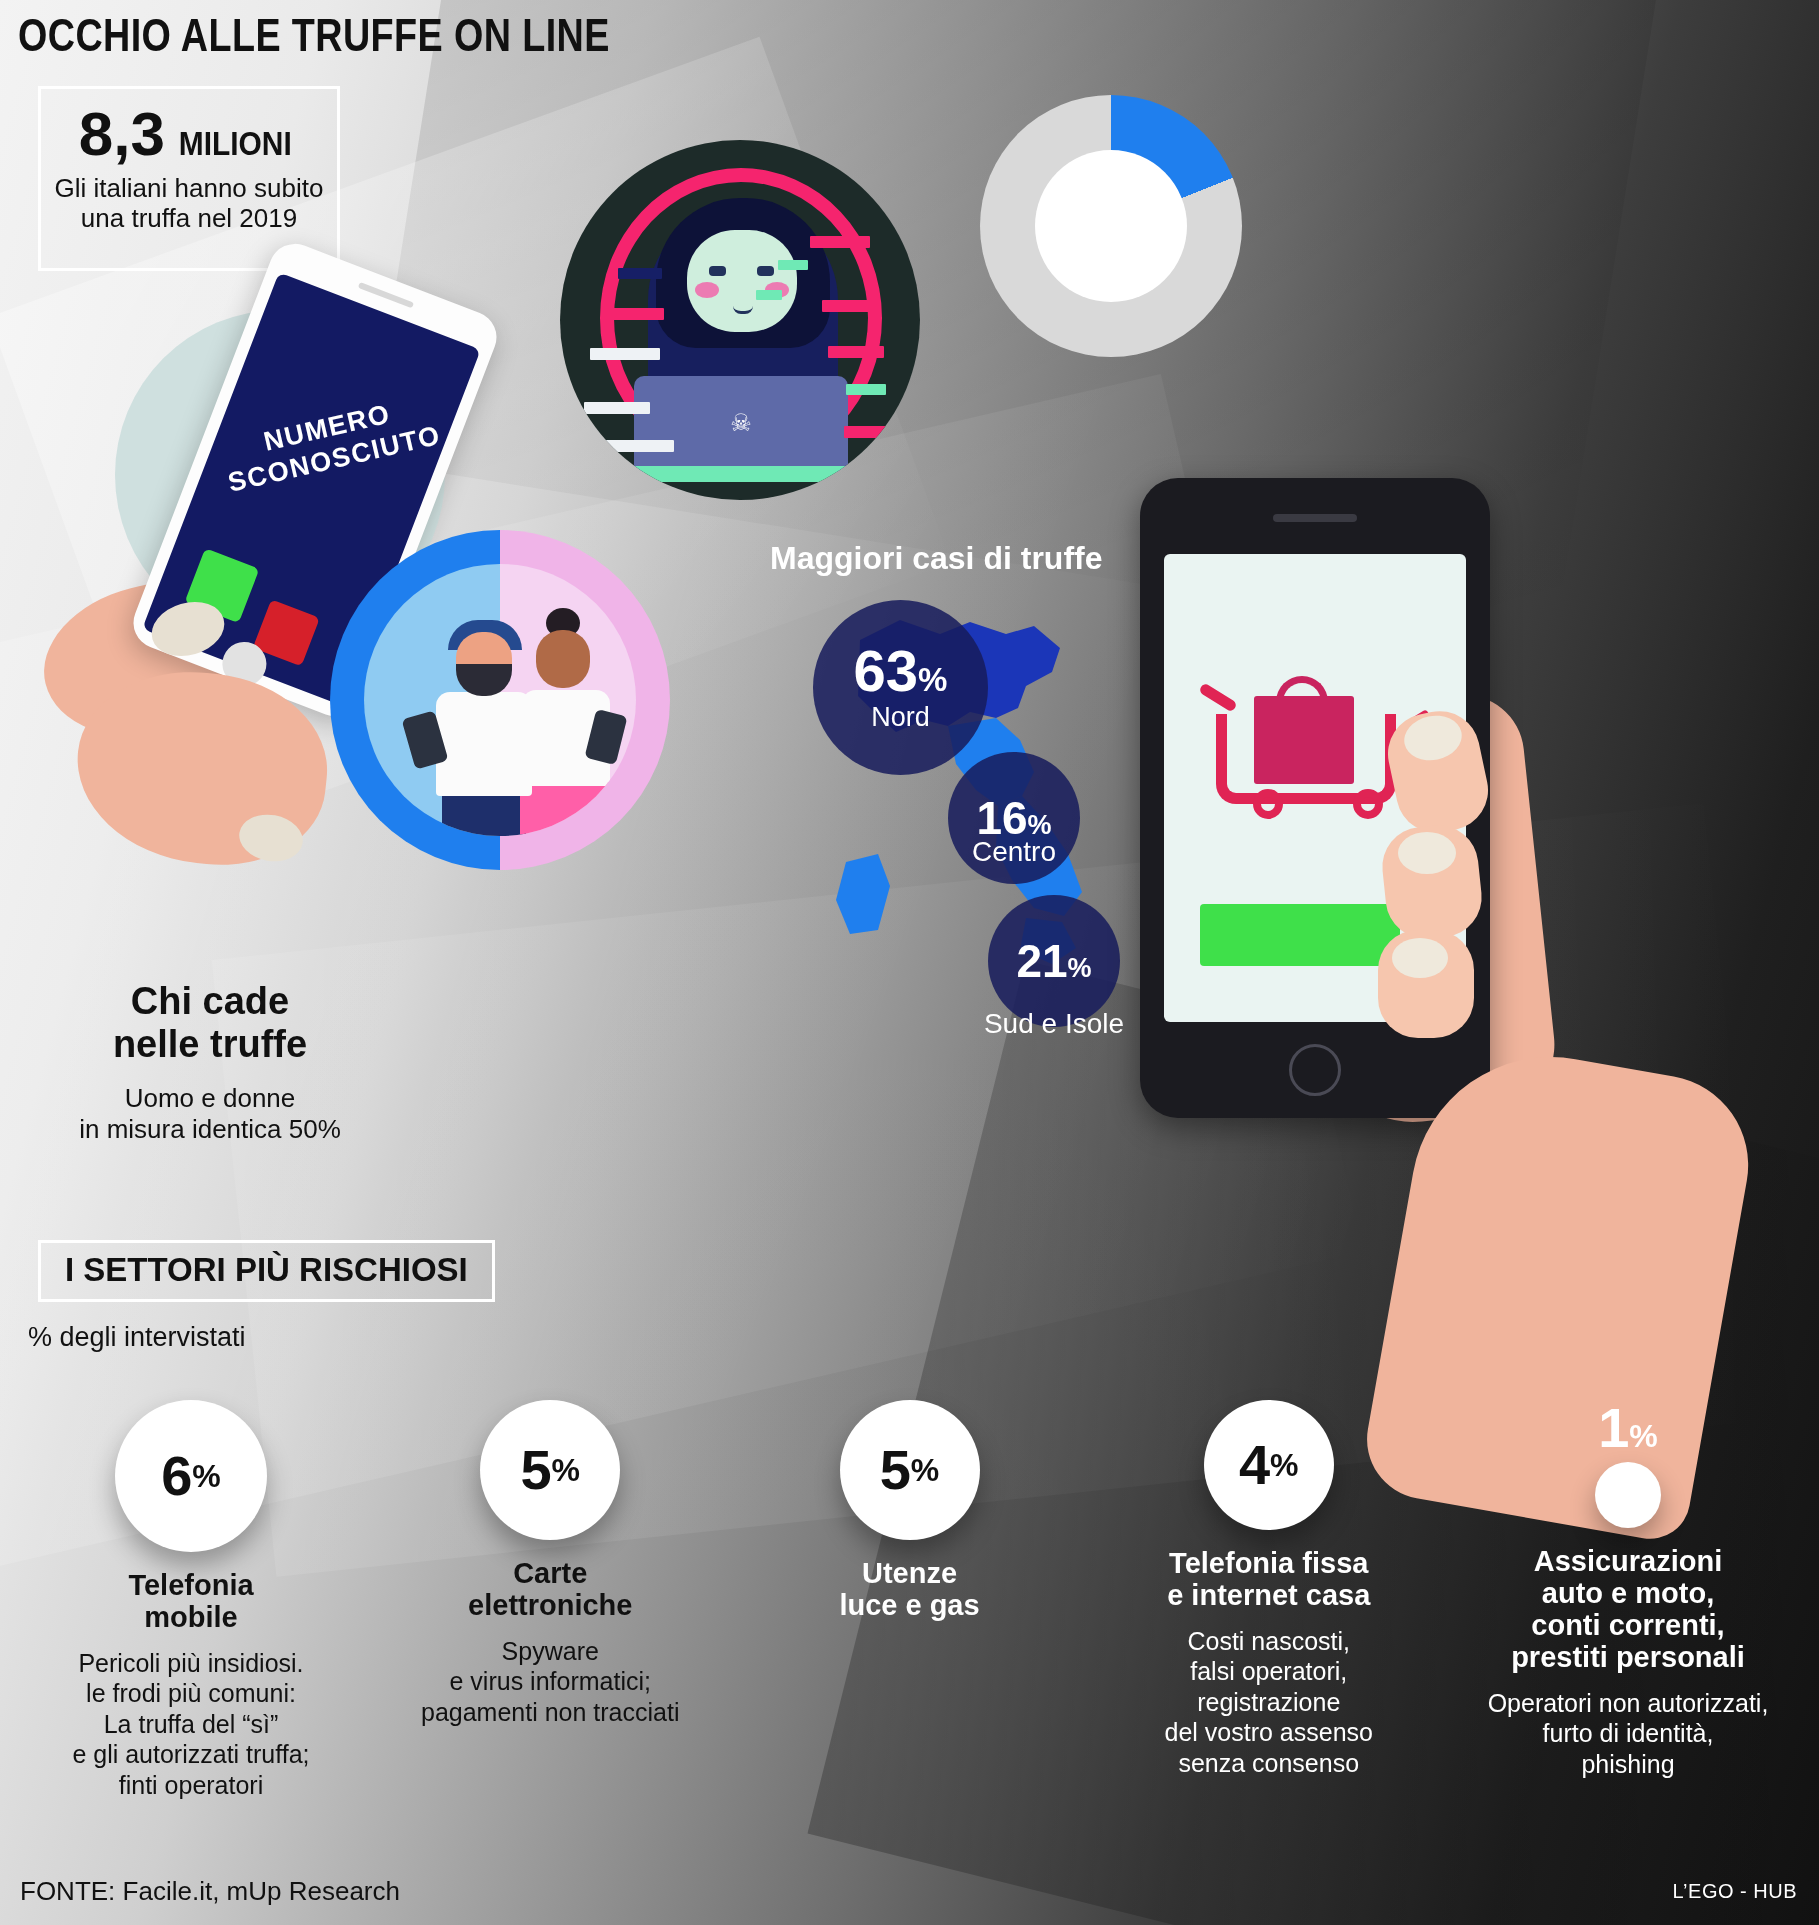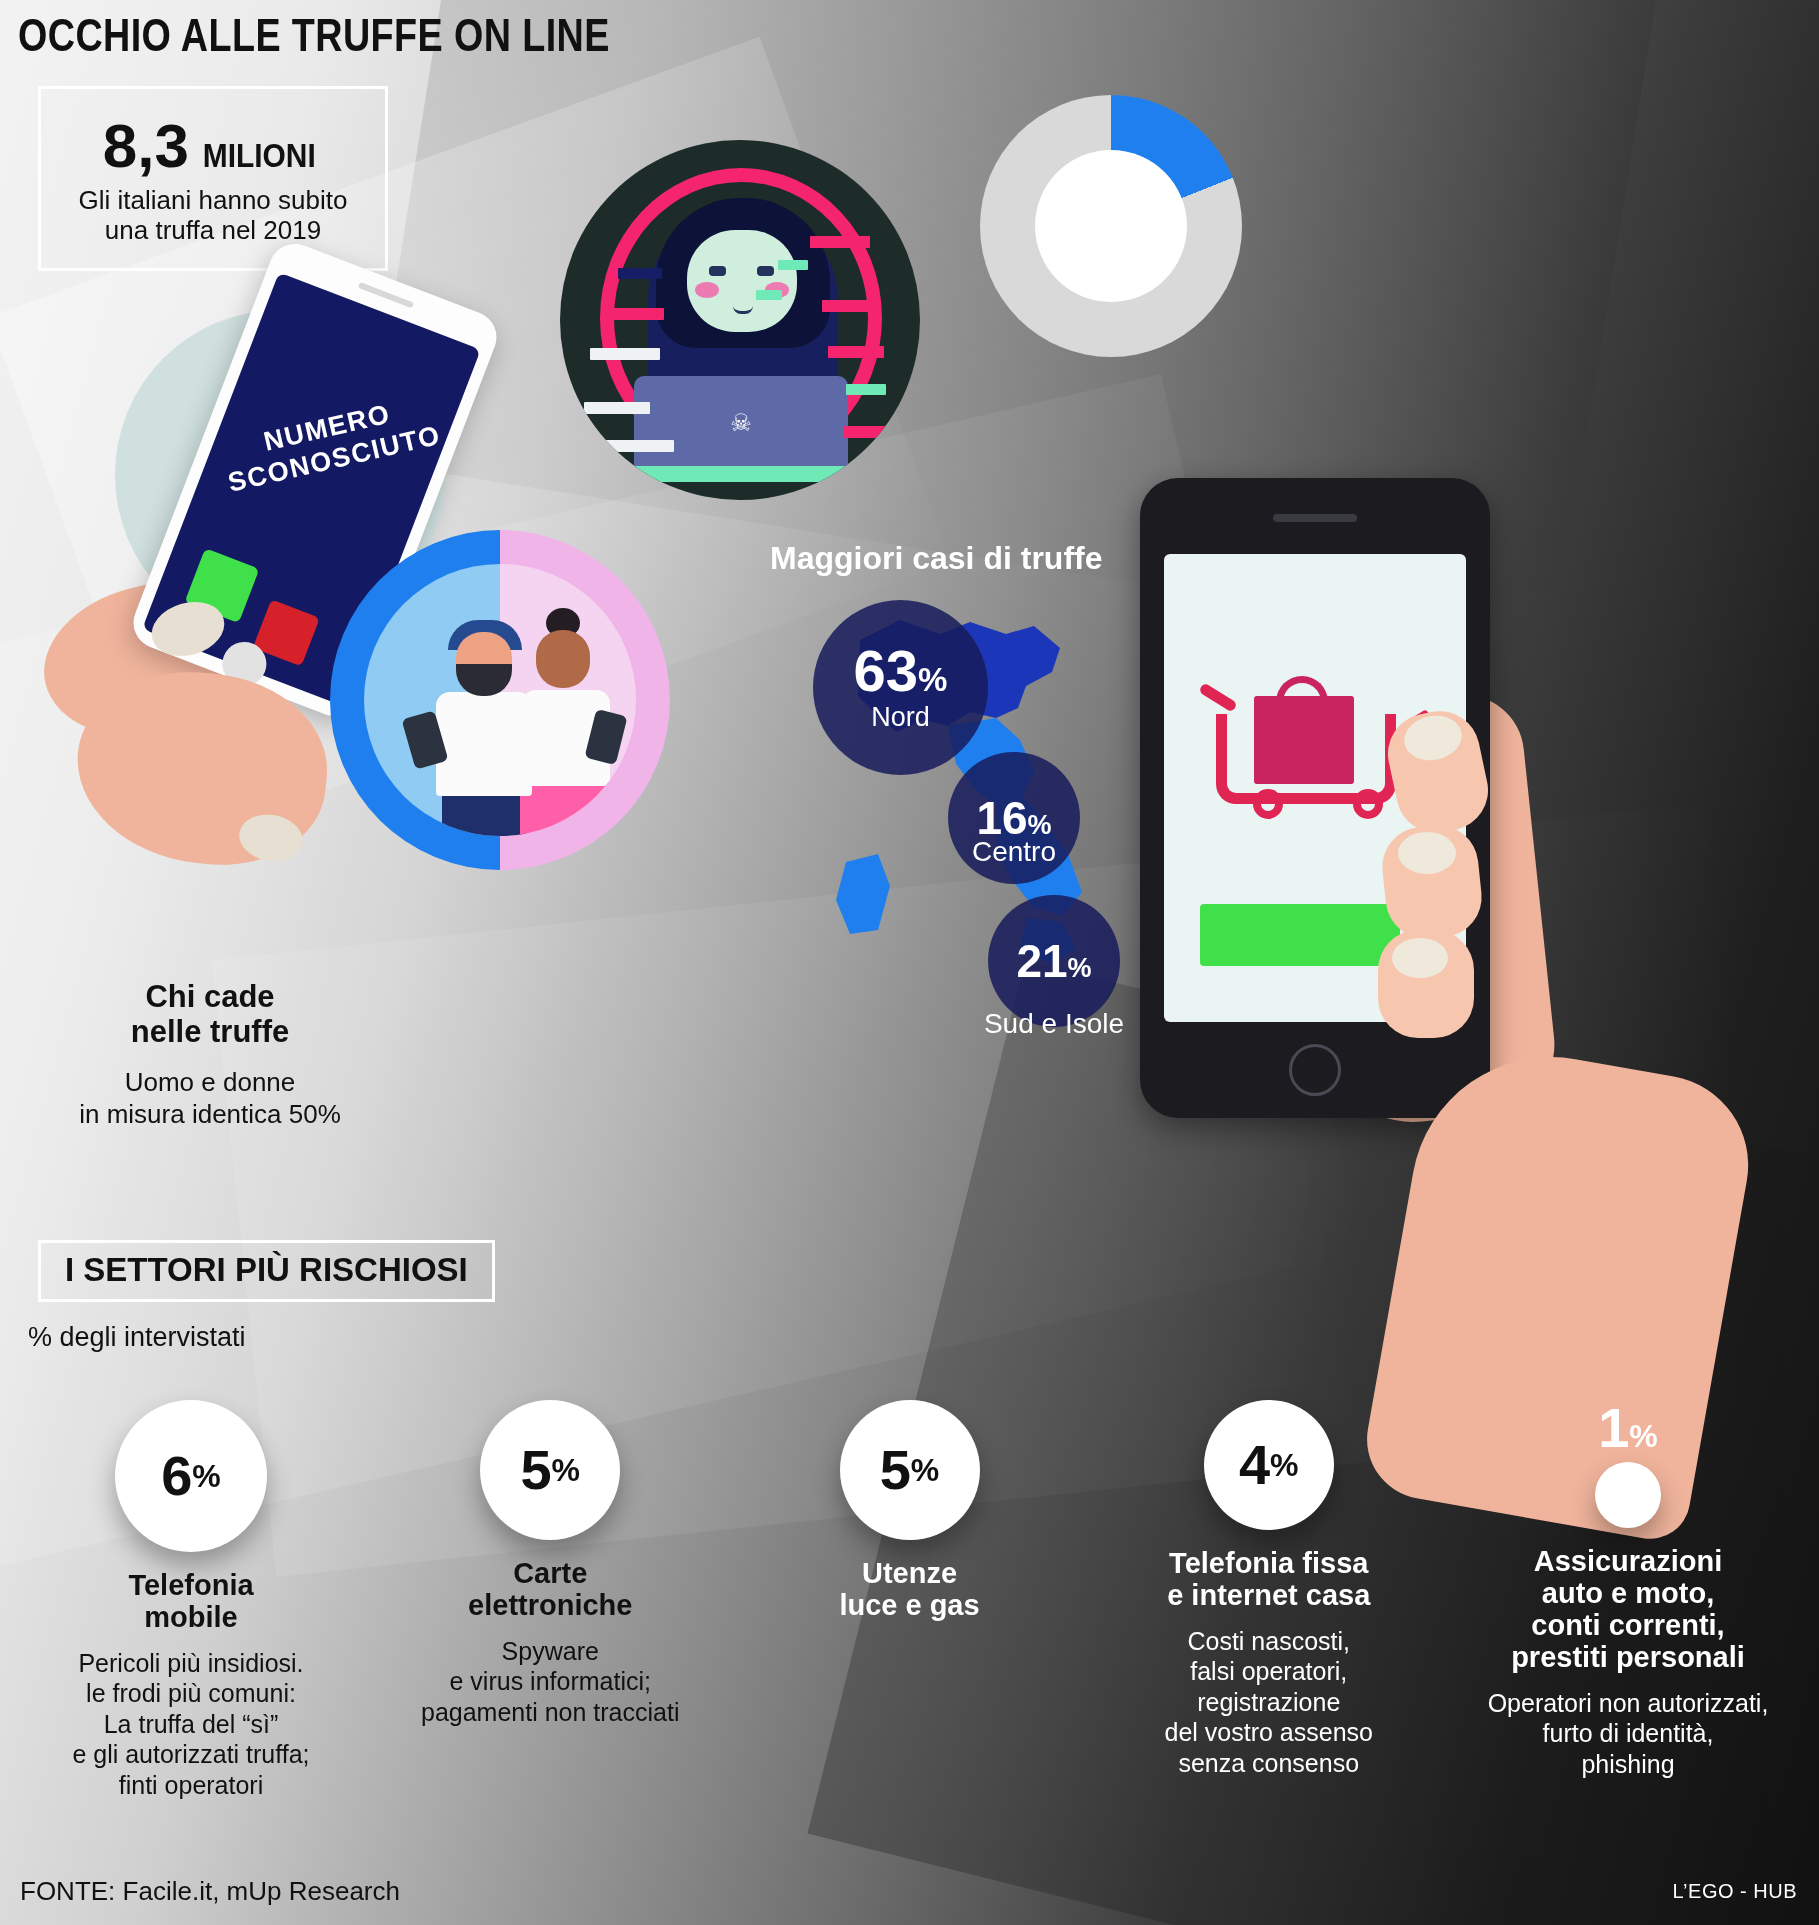--- a/index.html
+++ b/index.html
@@ -39,23 +39,23 @@
   
   #title{
     position:absolute; left:18px; top:8px;
     font-size:46px; font-weight:700; letter-spacing:.5px;
     color:#111; transform:scaleX(.82); transform-origin:left center;
     white-space:nowrap;
   }
 
   
   #kpi-box{
-    position:absolute; left:38px; top:86px; width:350px; height:185px;
+    position:absolute; left:38px; top:86px; width:302px; height:185px;
     border:3px solid #fff; text-align:center; color:#111;
-    padding-top:26px;
+    padding-top:14px;
   }
   #kpi-big{ font-size:62px; font-weight:700; line-height:1; display:inline-block; }
   #kpi-unit{ font-size:34px; font-weight:700; letter-spacing:0; margin-left:6px;
     transform:scaleX(.88); display:inline-block; }
   #kpi-sub{ font-size:26px; line-height:1.16; margin-top:8px; padding:0 6px; }
 
   
   #phone-call-wrap{
     position:absolute; left:55px; top:255px; width:460px; height:680px;
   }
@@ -152,21 +152,21 @@
   #man-body{ position:absolute; left:72px; top:128px; width:96px; height:104px; background:#fbfbfb; border-radius:14px 14px 4px 4px; }
   #man-legs{ position:absolute; left:78px; top:228px; width:84px; height:60px; background:#1e2f6b; border-radius:4px; }
   #man-phone{ position:absolute; left:44px; top:150px; width:34px; height:52px; background:#2b3240; border-radius:6px; transform:rotate(-16deg); }
   #woman-head{ position:absolute; left:172px; top:66px; width:54px; height:58px; background:#b06a47; border-radius:26px; }
   #woman-bun{ position:absolute; left:182px; top:44px; width:34px; height:30px; background:#241d24; border-radius:50%; }
   #woman-body{ position:absolute; left:158px; top:126px; width:88px; height:96px; background:#fbfbfb; border-radius:14px 14px 4px 4px; }
   #woman-skirt{ position:absolute; left:156px; top:218px; width:94px; height:66px; background:#ff5fa8; border-radius:6px 6px 10px 10px; }
   #woman-phone{ position:absolute; left:226px; top:148px; width:32px; height:50px; background:#2b3240; border-radius:6px; transform:rotate(14deg); }
 
   #chi-cade{ position:absolute; left:60px; top:980px; width:300px; text-align:center; color:#111; }
-  #chi-cade-title{ font-size:31px; font-weight:700; line-height:1.12; }
+  #chi-cade-title{ font-size:38px; font-weight:700; line-height:1.12; }
   #chi-cade-desc{ font-size:26px; line-height:1.2; margin-top:18px; }
 
   
   #map-title{ position:absolute; left:770px; top:540px; font-size:32px; font-weight:700; color:#fff; }
   #italy{ position:absolute; left:820px; top:600px; width:320px; height:460px; }
   .bubble{ position:absolute; border-radius:50%; background:rgba(23,28,92,.86);
     display:flex; flex-direction:column; align-items:center; justify-content:center;
     color:#fff; }
   .bubble .bnum{ font-size:58px; font-weight:700; line-height:1; }
   .bubble .bpct{ font-size:33px; font-weight:700; }

